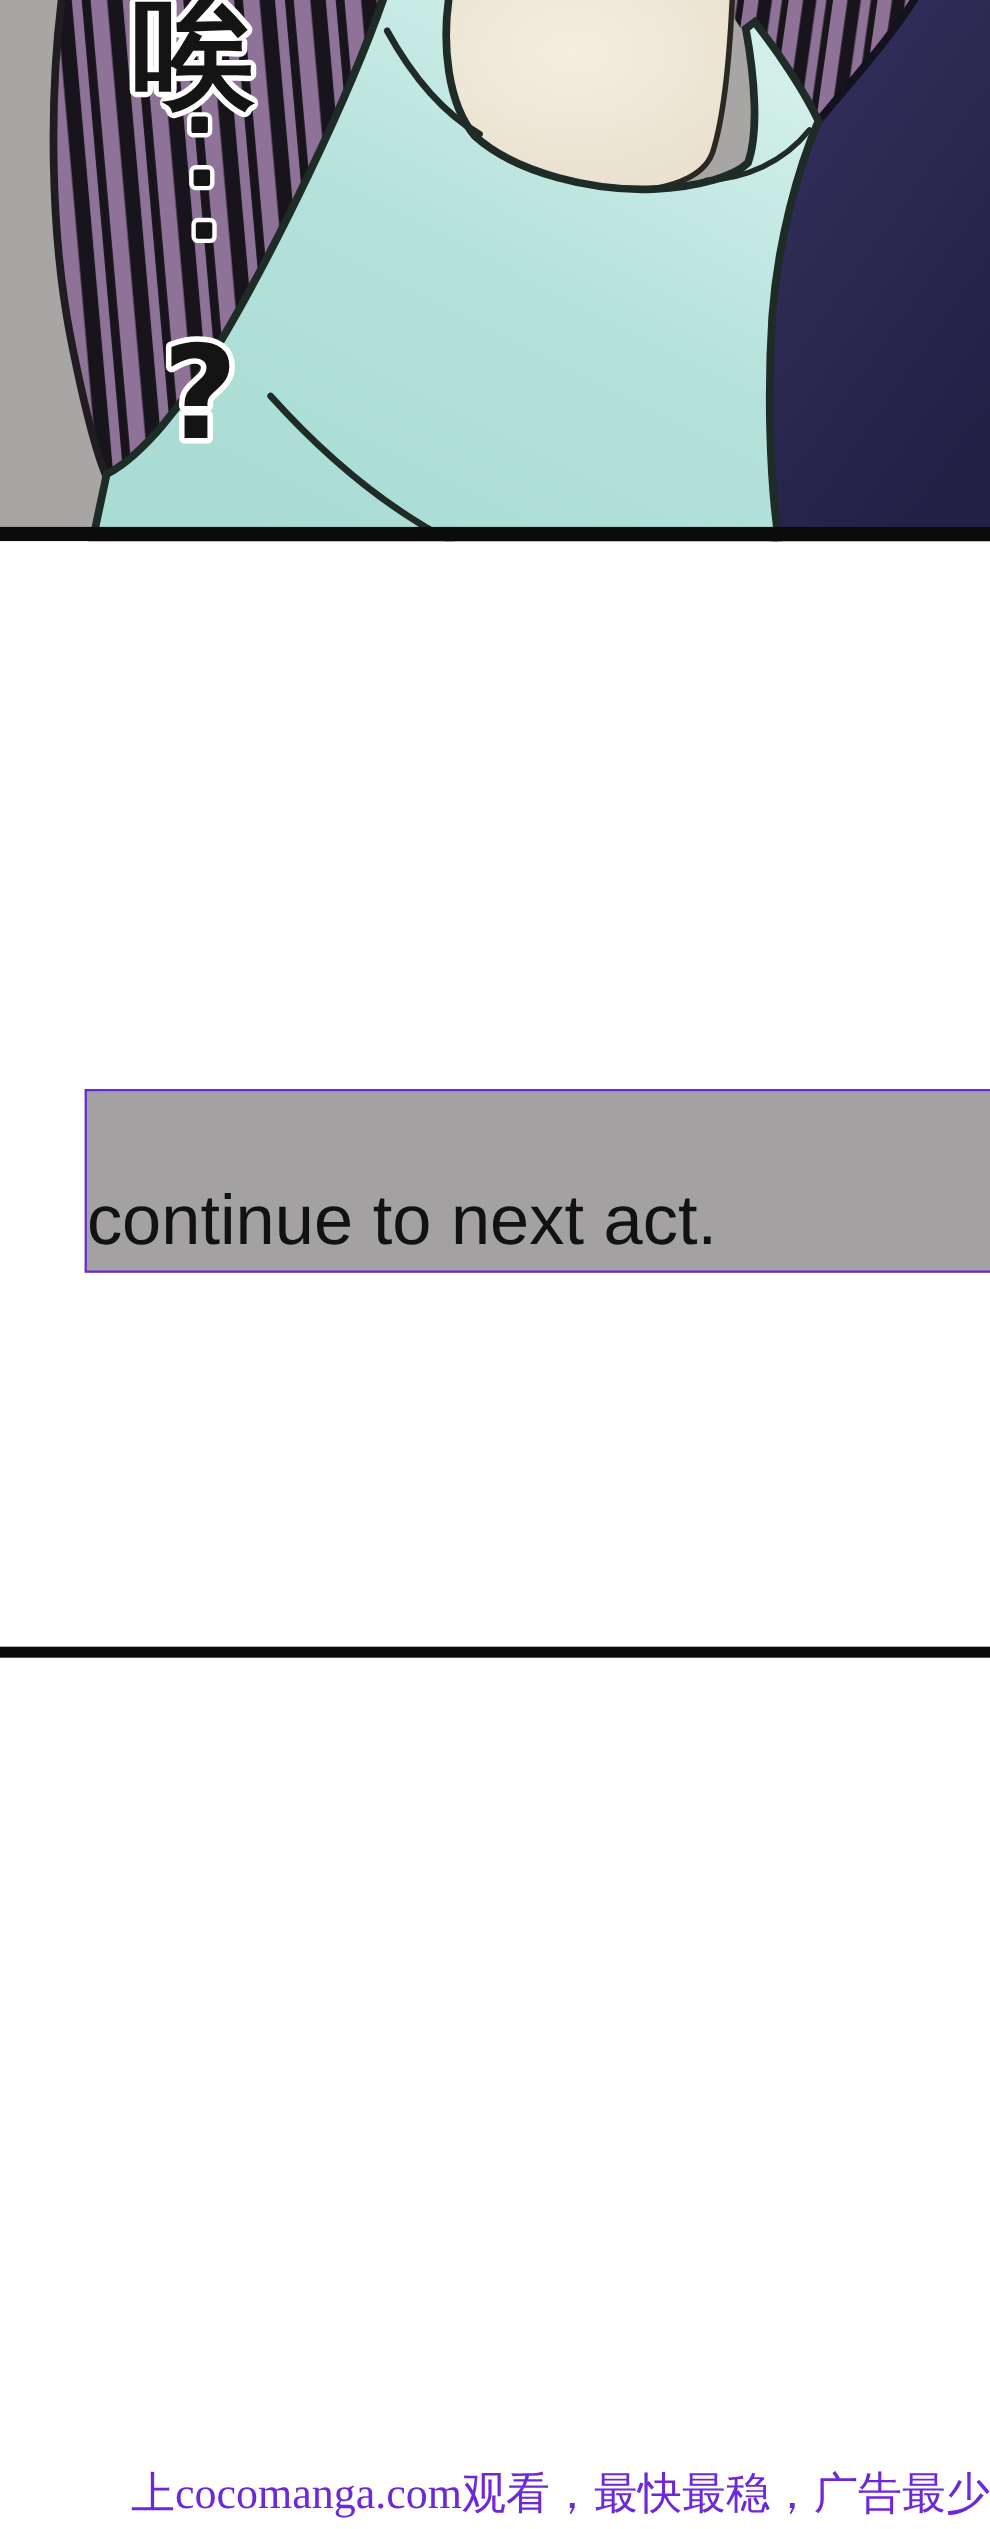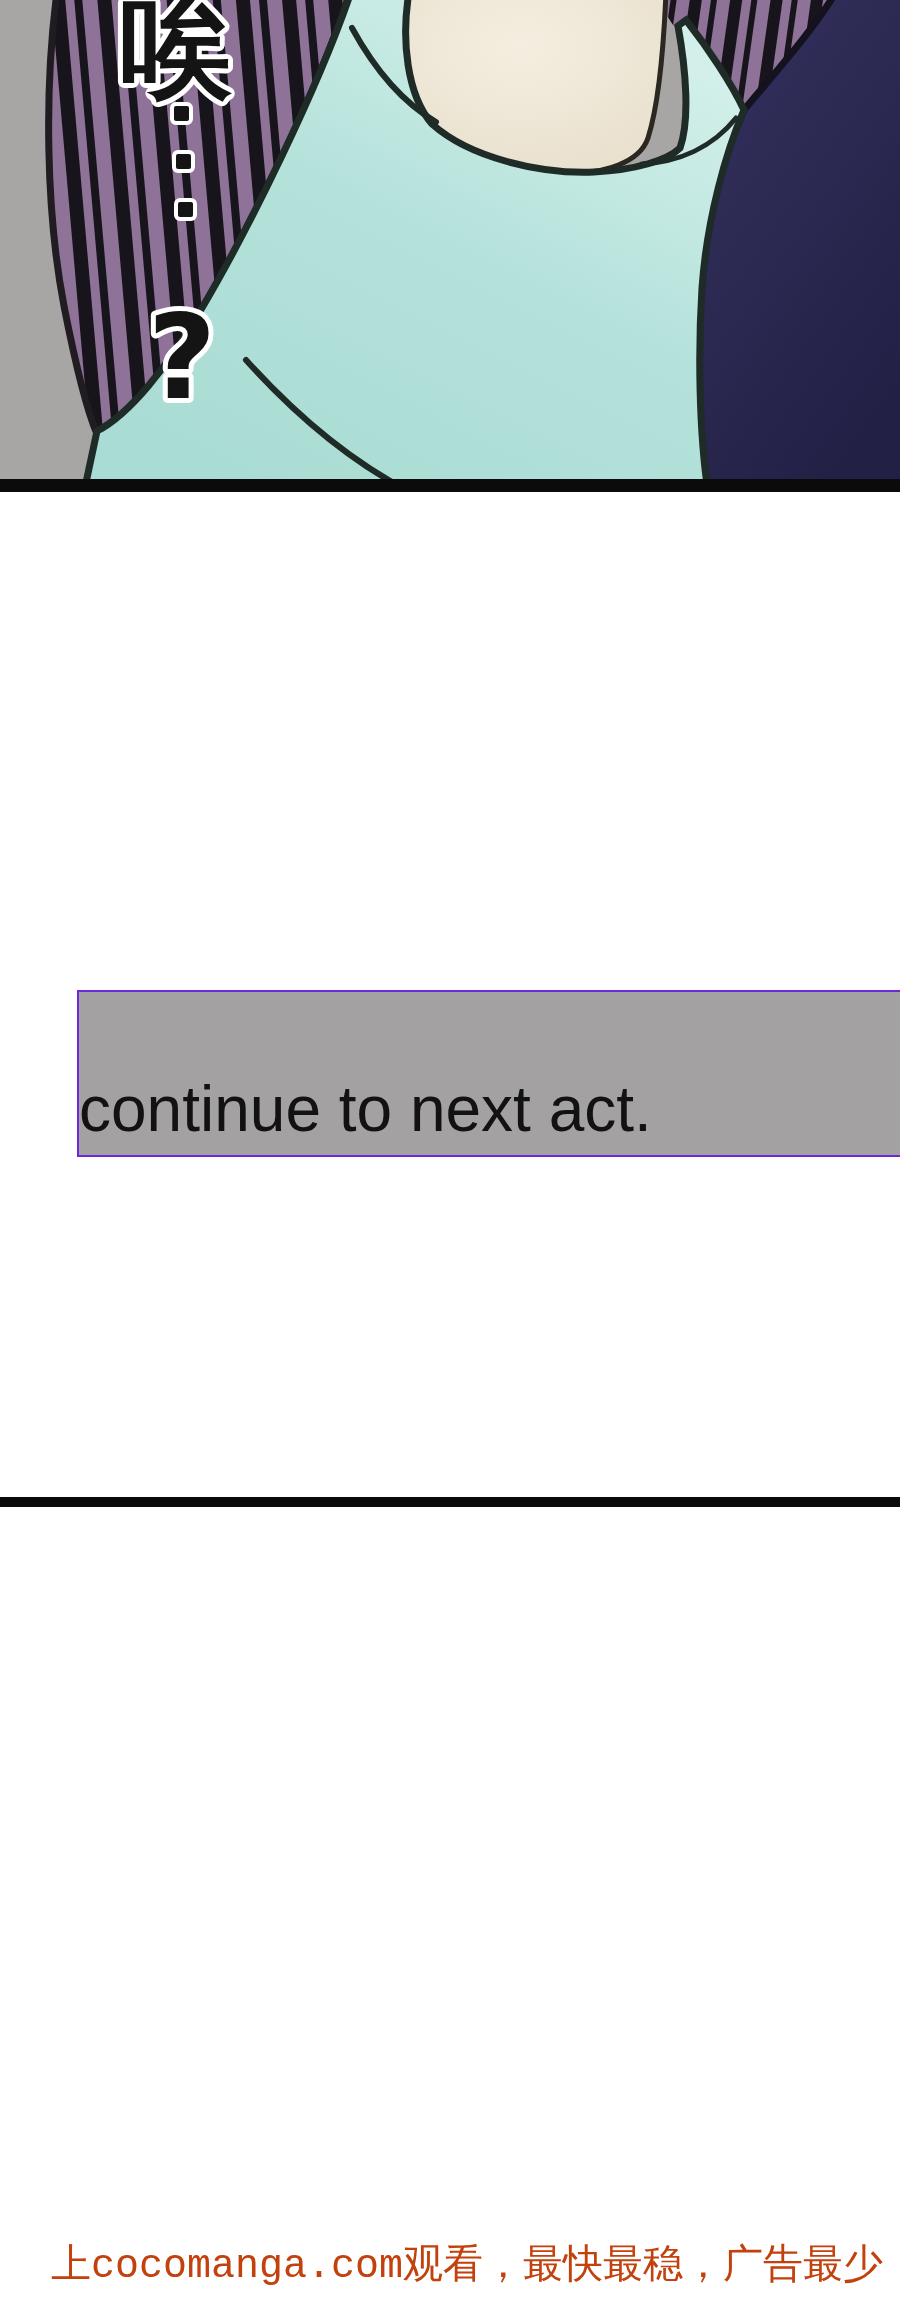--- a/index.html
+++ b/index.html
@@ -16,23 +16,23 @@
     display:flex;justify-content:flex-start;align-items:flex-end;
     padding:0 24px 14px 0;
     margin-left:20px;
   }
   .continue-box span{
     font-size:64px;line-height:1;color:#121212;letter-spacing:0px;
     font-family:"Liberation Sans",sans-serif;
   }
   .footer-ad{
     position:absolute;top:2243px;left:0;width:900px;
-    text-align:center;padding-left:34px;box-sizing:border-box;
-    font-family:Liberation Mono, monospace;
-    font-size:40px;line-height:1.2;color:#c2410c;white-space:nowrap;
+    text-align:right;padding-left:34px;box-sizing:border-box;
+    font-family:Liberation Serif, serif;
+    font-size:40px;line-height:1.2;color:#6d28d9;white-space:nowrap;
   }
   svg text{font-family:"DejaVu Sans","Liberation Sans",sans-serif;}
 </style>
 </head>
 <body>
 
 <svg class="panel" viewBox="0 0 900 492" width="900" height="492" xmlns="http://www.w3.org/2000/svg">
   <defs>
     <pattern id="stripes" width="46" height="60" patternUnits="userSpaceOnUse" patternTransform="rotate(-5)">
       <rect width="46" height="60" fill="#8e7298"></rect>

